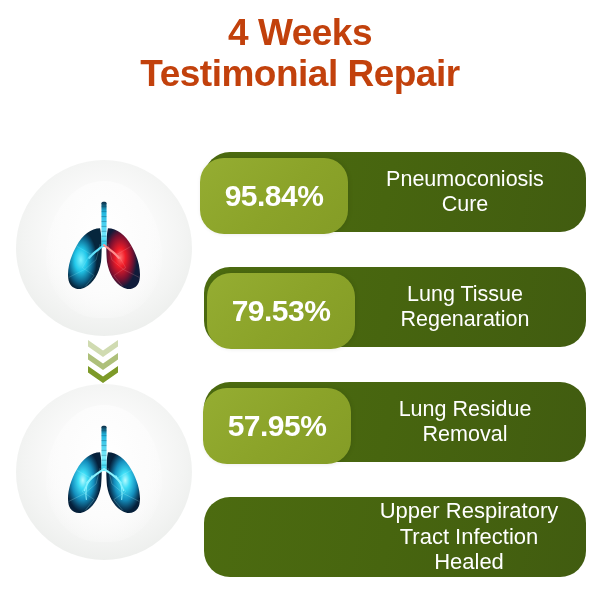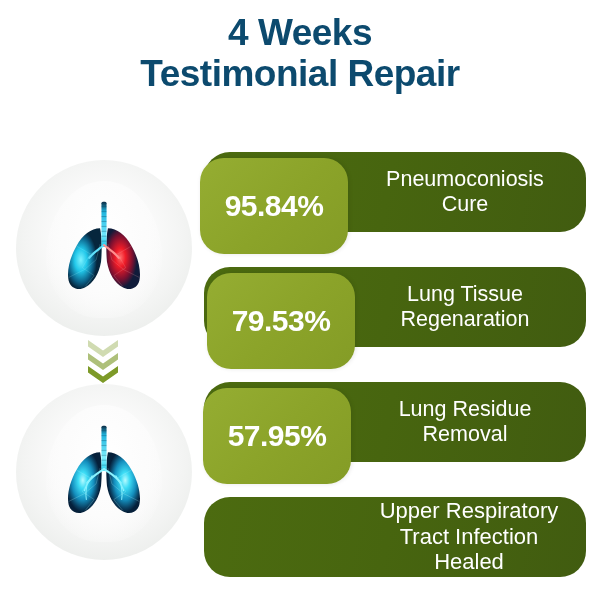--- a/index.html
+++ b/index.html
@@ -19,21 +19,21 @@
   .title-block {
     position: absolute;
     top: 12px;
     left: 0;
     width: 600px;
     text-align: center;
     line-height: 1.12;
   }
   .title-line {
     display: block;
-    color: #0c4a6e;
+    color: #c2410c;
     font-weight: bold;
     letter-spacing: -0.5px;
   }
   .title-line-1 { font-size: 37px; }
   .title-line-2 { font-size: 37px; }
 
   
   .viz-column {
     position: absolute;
     left: 8px;
@@ -142,21 +142,21 @@
     left: 152px;
     right: 12px;
     top: 50%;
     transform: translateY(-50%);
     white-space: pre-line;
   }
 
   .bar-pill {
     position: absolute;
     top: 6px;
-    height: 96px;
+    height: 76px;
     width: 148px;
     border-radius: 24px;
     background: linear-gradient(135deg, #95ad32 0%, #8ba329 55%, #849c26 100%);
     display: flex;
     align-items: center;
     justify-content: center;
     box-shadow: 1px 0 4px rgba(0,0,0,0.10);
   }
   .bar-pill .pct {
     color: #ffffff;

